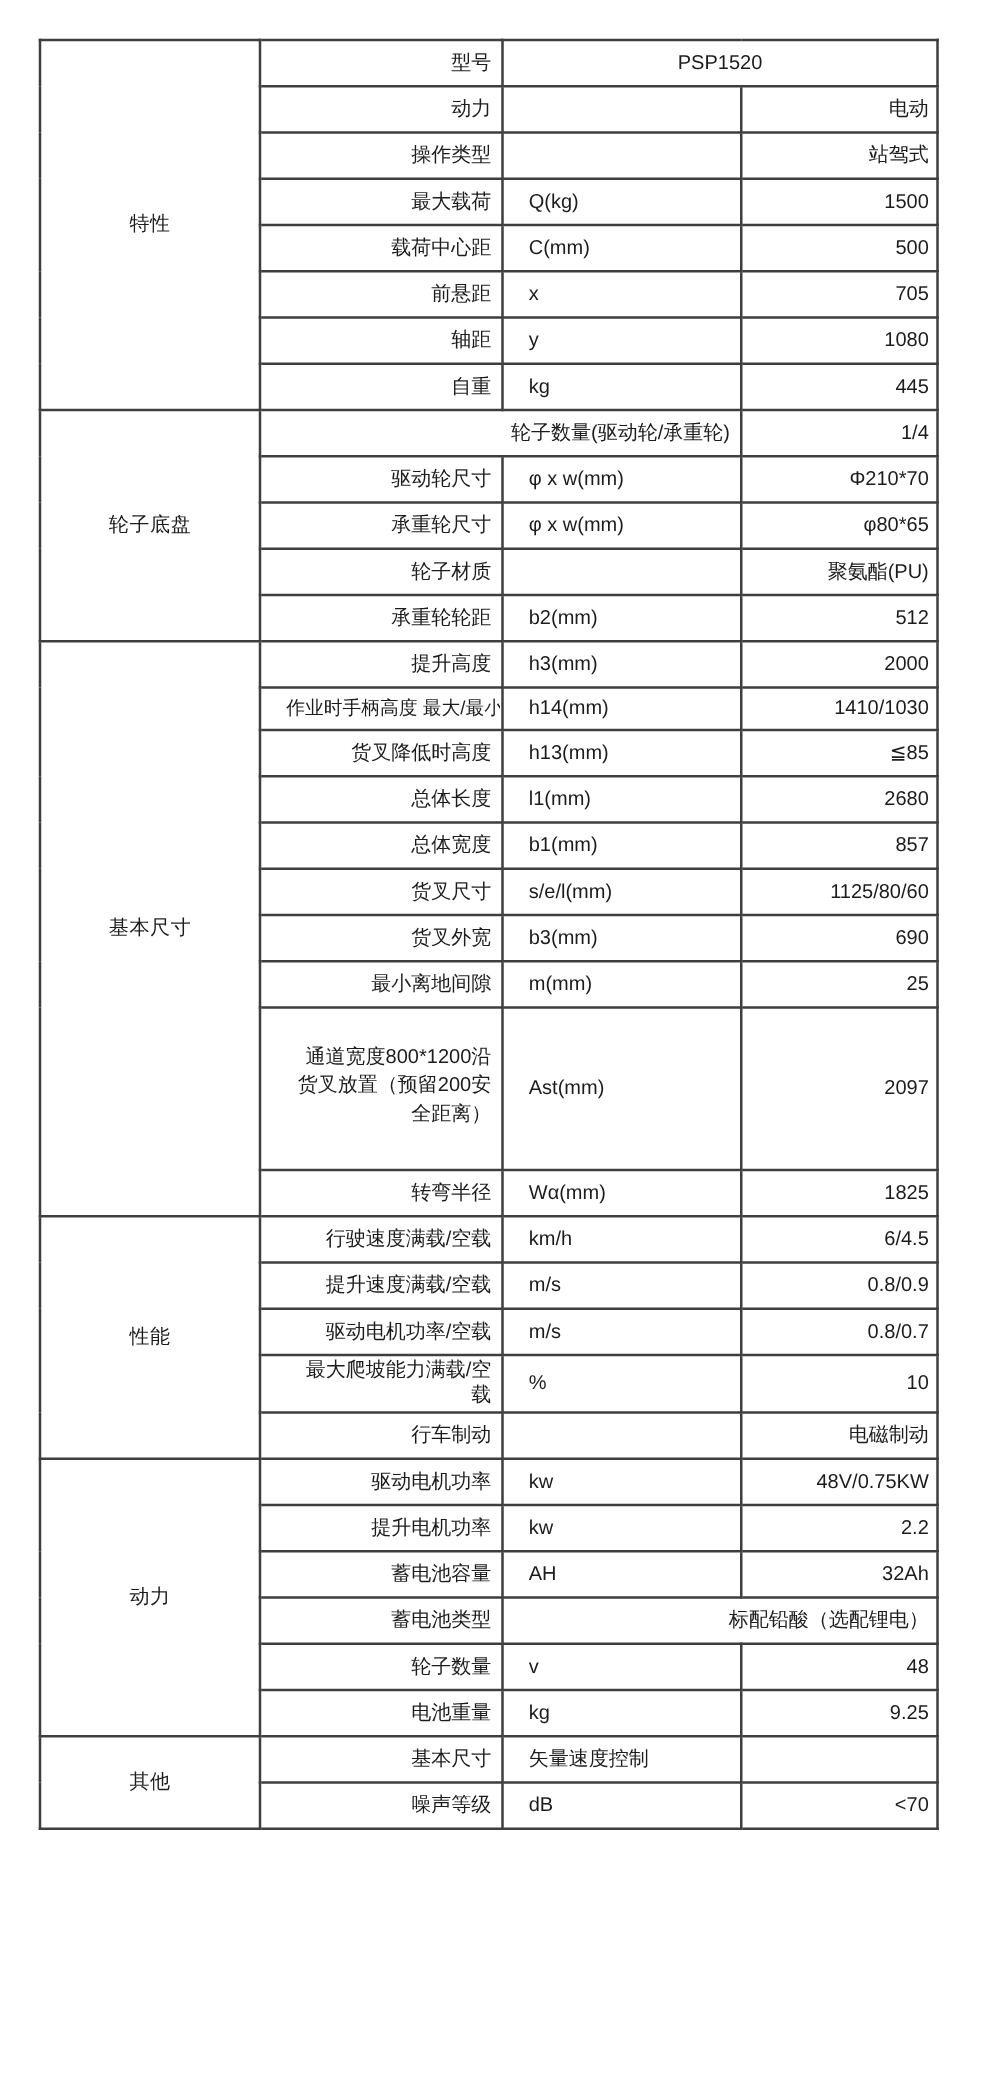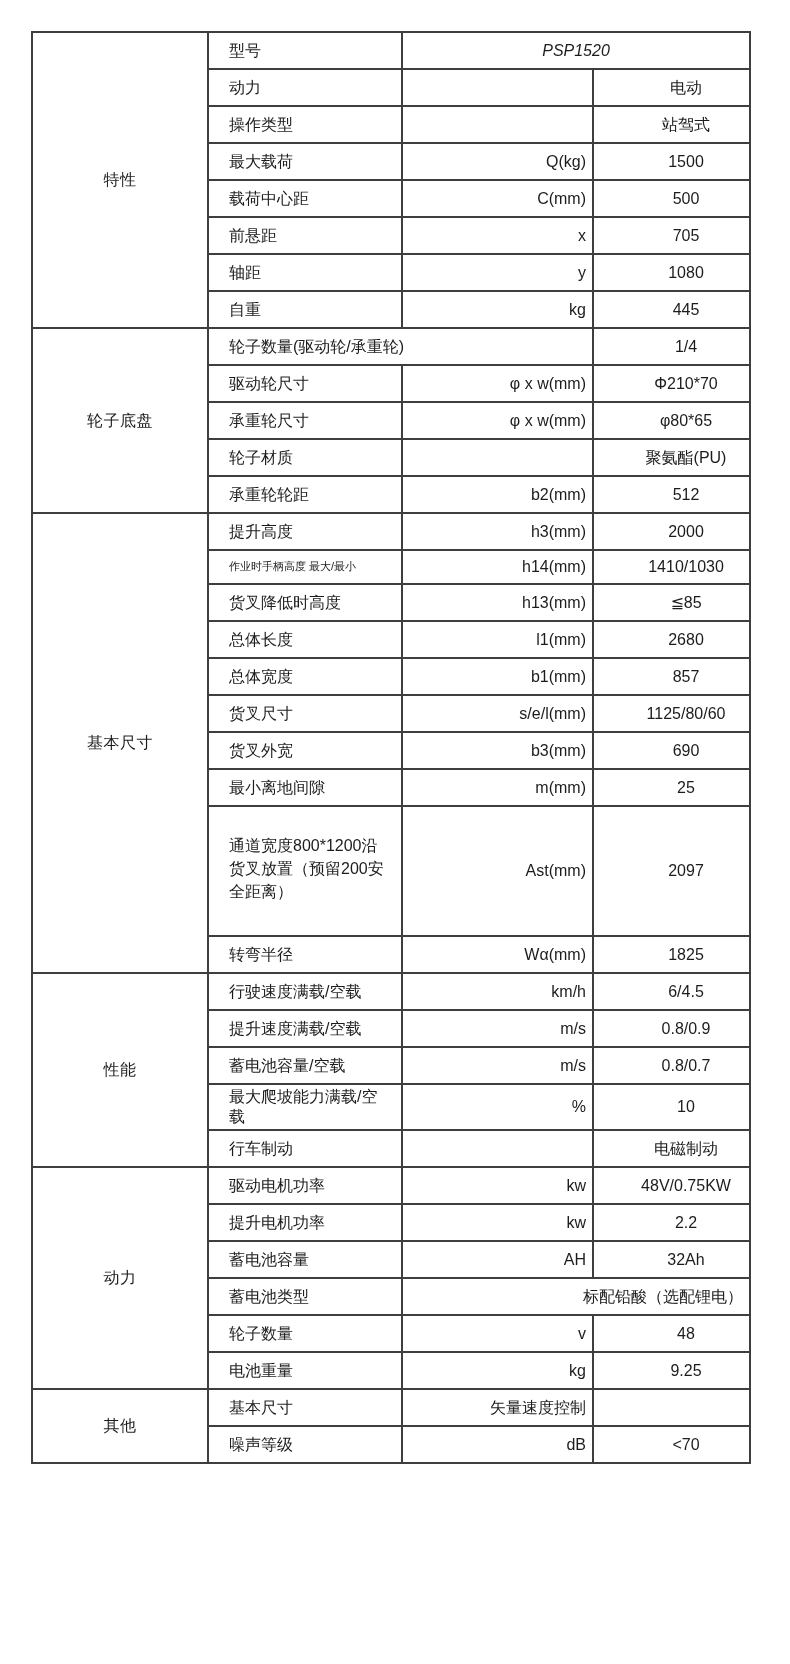--- a/index.html
+++ b/index.html
@@ -37,45 +37,44 @@
   table.spec tr.row-small { height: 34px; }
 
   td.cat {
     text-align: center;
     font-size: 21px;
     font-weight: 500;
     letter-spacing: 0.5px;
     padding: 0 4px;
   }
   td.param {
-    text-align: left;
+    text-align: right;
     padding: 2px 8px 2px 20px;
   }
   td.param.small-label {
-    font-size: 11px;
+    font-size: 15px;
     white-space: nowrap;
     border-radius: 12px;
   }
   tr.row-tall td.param {
     line-height: 23px;
     padding-top: 0;
     padding-bottom: 6px;
   }
   td.sym {
+    text-align: left;
+    padding: 2px 6px 2px 20px;
+  }
+  td.val {
     text-align: right;
-    padding: 2px 6px 2px 20px;
-  }
-  td.val {
-    text-align: center;
     padding: 2px 6px 2px 35px;
   }
   td.merged-center {
     text-align: center;
     padding: 2px 6px;
-    font-style: italic;
   }
   td.merged-left {
     text-align: right;
     padding: 2px 6px 2px 20px;
   }
 </style>
 </head>
 <body>
 
 <div class="table-wrap">
@@ -208,21 +207,21 @@
           <td class="param">行驶速度满载/空载</td>
           <td class="sym">km/h</td>
           <td class="val">6/4.5</td>
         </tr>
         <tr>
           <td class="param">提升速度满载/空载</td>
           <td class="sym">m/s</td>
           <td class="val">0.8/0.9</td>
         </tr>
         <tr>
-          <td class="param">蓄电池容量/空载</td>
+          <td class="param">驱动电机功率/空载</td>
           <td class="sym">m/s</td>
           <td class="val">0.8/0.7</td>
         </tr>
         <tr>
           <td class="param">最大爬坡能力满载/空载</td>
           <td class="sym">%</td>
           <td class="val">10</td>
         </tr>
         <tr>
           <td class="param">行车制动</td>

